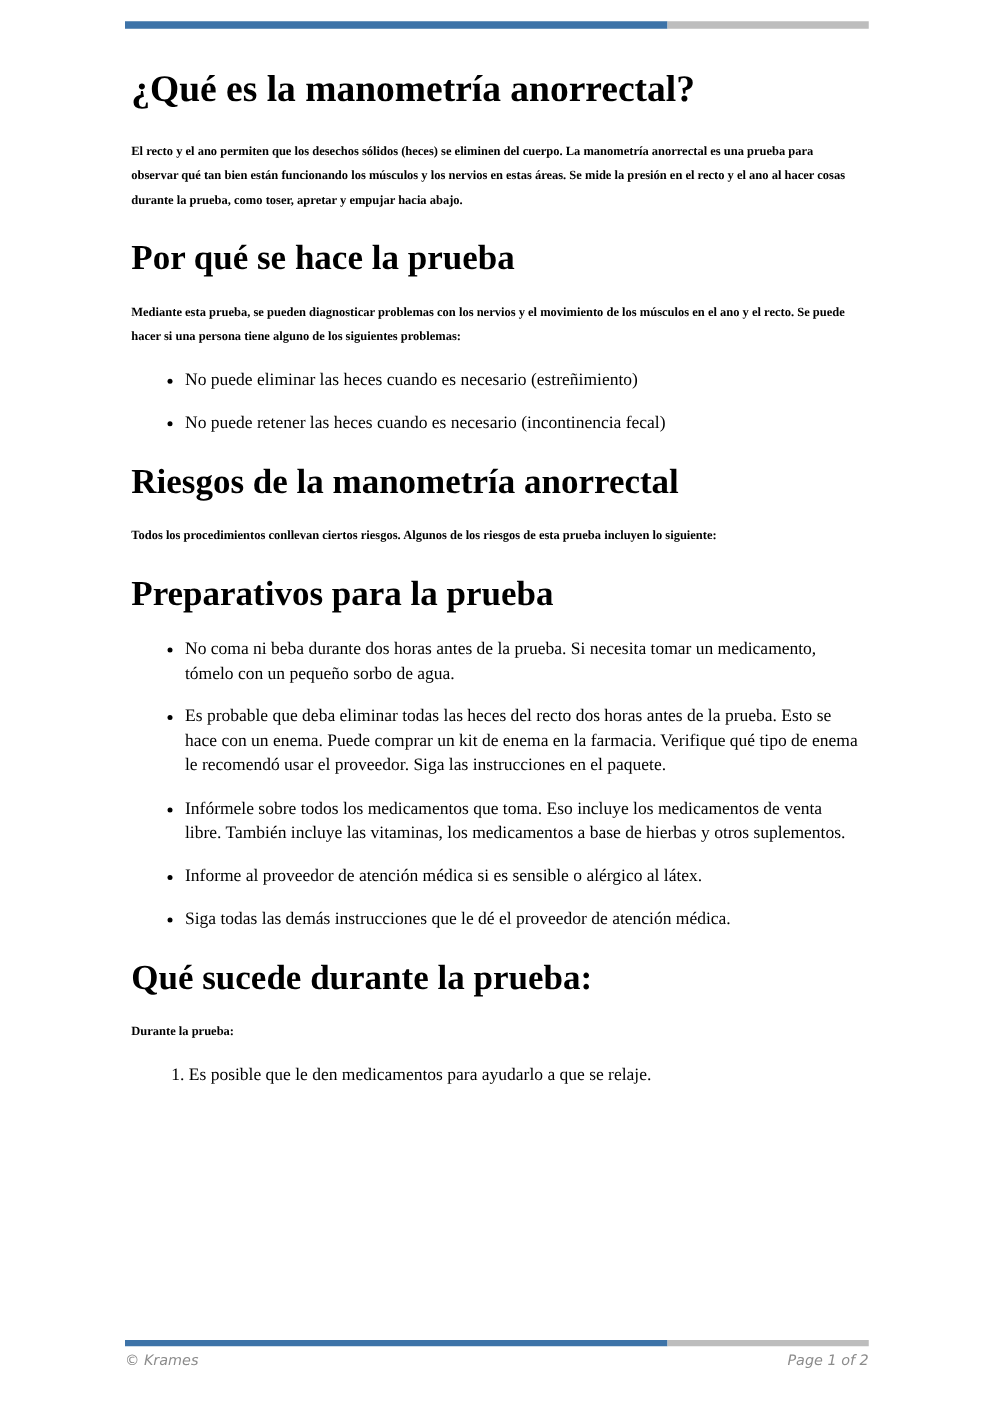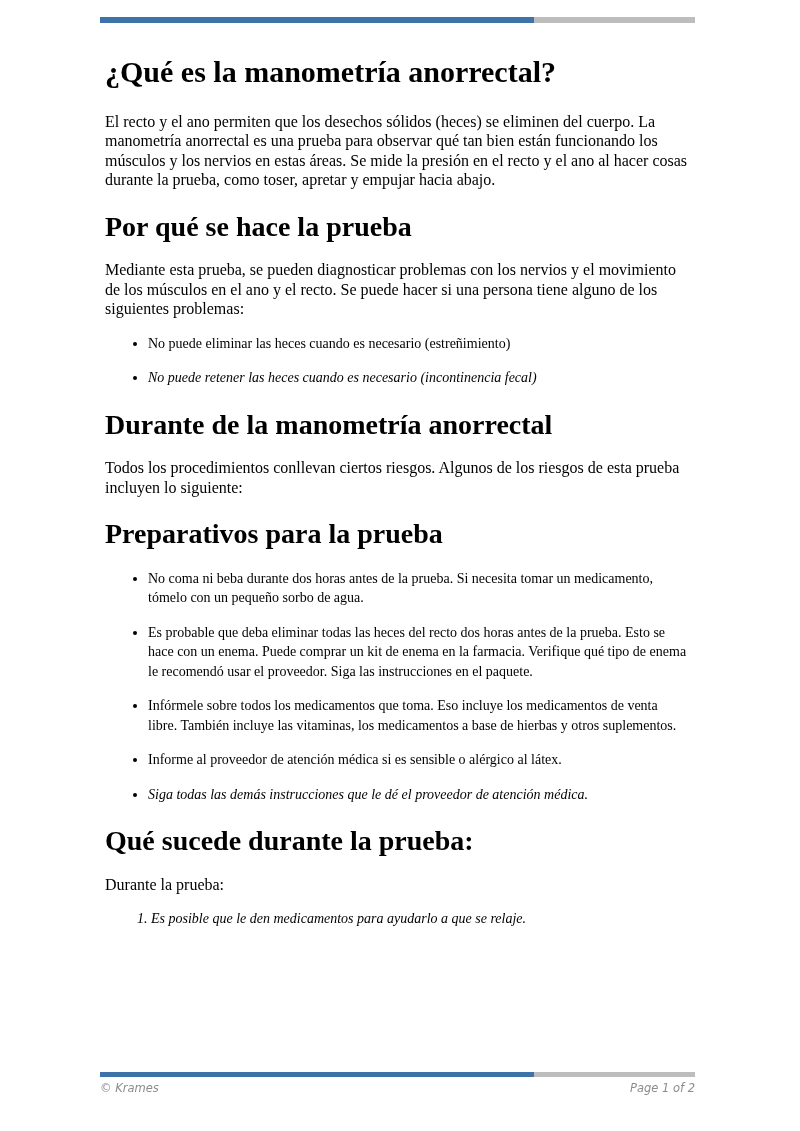--- a/index.html
+++ b/index.html
@@ -44,34 +44,35 @@
     margin: 32px 0 22px 0;
     line-height: 1.15;
   }
   h2 {
     font-size: 28px;
     font-weight: bold;
     margin: 20px 0 17px 0;
     line-height: 1.2;
   }
   p {
-    font-size: 16px;
+    font-size: 10px;
     line-height: 19.5px;
     margin: 0 0 0 0;
+    font-weight: bold;
   }
   ul, ol {
     margin: 15px 0 15px 0;
     padding-left: 43px;
     font-size: 14px;
     line-height: 19.5px;
   }
   ul { list-style-type: disc; }
   ol { list-style-type: decimal; padding-left: 46px; }
   li { margin-bottom: 15px; }
-  li:last-child { margin-bottom: 0; font-style: italic; }
+  li:last-child { margin-bottom: 0; }
   .footer {
     position: absolute;
     left: 100px;
     bottom: 6px;
     width: 595px;
   }
   .footer .divider-bar { height: 5px; }
   .footer-row {
     display: flex;
     justify-content: space-between;
@@ -98,21 +99,21 @@
 
     <p>El recto y el ano permiten que los desechos sólidos (heces) se eliminen del cuerpo. La manometría anorrectal es una prueba para observar qué tan bien están funcionando los músculos y los nervios en estas áreas. Se mide la presión en el recto y el ano al hacer cosas durante la prueba, como toser, apretar y empujar hacia abajo.</p>
 
     <h2>Por qué se hace la prueba</h2>
     <p>Mediante esta prueba, se pueden diagnosticar problemas con los nervios y el movimiento de los músculos en el ano y el recto. Se puede hacer si una persona tiene alguno de los siguientes problemas:</p>
     <ul>
       <li>No puede eliminar las heces cuando es necesario (estreñimiento)</li>
       <li>No puede retener las heces cuando es necesario (incontinencia fecal)</li>
     </ul>
 
-    <h2>Durante de la manometría anorrectal</h2>
+    <h2>Riesgos de la manometría anorrectal</h2>
     <p>Todos los procedimientos conllevan ciertos riesgos. Algunos de los riesgos de esta prueba incluyen lo siguiente:</p>
 
     <h2>Preparativos para la prueba</h2>
     <ul style="margin-top:18px;">
       <li>No coma ni beba durante dos horas antes de la prueba. Si necesita tomar un medicamento, tómelo con un pequeño sorbo de agua.</li>
       <li>Es probable que deba eliminar todas las heces del recto dos horas antes de la prueba. Esto se hace con un enema. Puede comprar un kit de enema en la farmacia. Verifique qué tipo de enema le recomendó usar el proveedor. Siga las instrucciones en el paquete.</li>
       <li>Infórmele sobre todos los medicamentos que toma. Eso incluye los medicamentos de venta libre. También incluye las vitaminas, los medicamentos a base de hierbas y otros suplementos.</li>
       <li>Informe al proveedor de atención médica si es sensible o alérgico al látex.</li>
       <li>Siga todas las demás instrucciones que le dé el proveedor de atención médica.</li>
     </ul>

